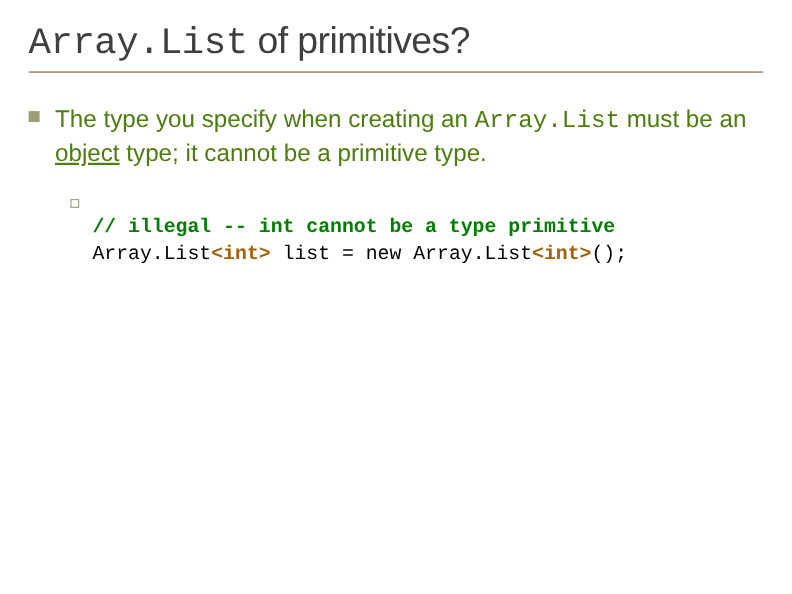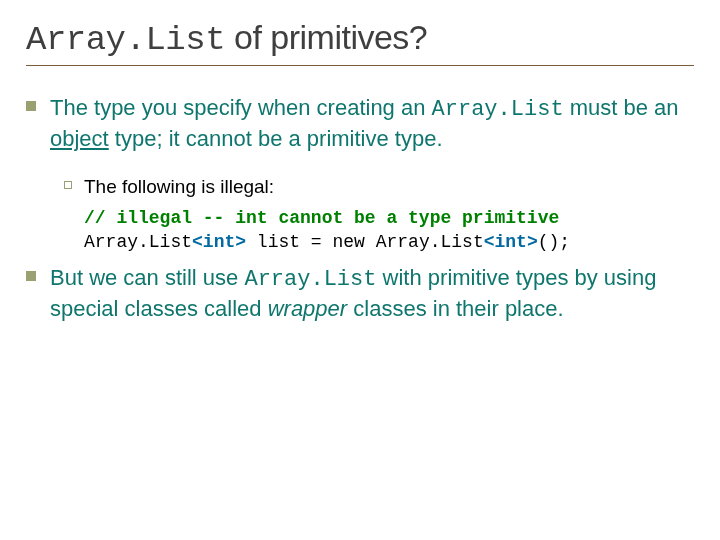--- a/index.html
+++ b/index.html
@@ -30,21 +30,21 @@
   .bullet-l1 {
     width: 10px; height: 10px;
     background: #9aa071;
     margin-top: 7px;
     margin-right: 14px;
     flex: 0 0 10px;
   }
   .item-l1-text {
     font-size: 22px;
     line-height: 1.3;
-    color: #0f766e;
+    color: #4d7c0f;
   }
   .item-l1-text .mono,
   .code {
     font-family: "Courier New", Courier, monospace;
   }
   .underline { text-decoration: underline; }
   .italic { font-style: italic; }
   .item-l2 {
     display: flex;
     align-items: flex-start;
@@ -65,21 +65,21 @@
   }
   .codeblock {
     margin-left: 58px;
     font-family: "Courier New", Courier, monospace;
     font-size: 18px;
     line-height: 1.35;
     margin-bottom: 10px;
     white-space: pre;
   }
   .green { color: #008000; font-weight: bold; }
-  .red   { color: #0369a1; font-weight: bold; }
+  .red   { color: #a16207; font-weight: bold; }
   .codeline2 {
     margin-left: 58px;
     font-family: "Courier New", Courier, monospace;
     font-size: 17px;
     line-height: 1.35;
     white-space: pre;
   }
 </style>
 </head>
 <body>
@@ -92,27 +92,20 @@
 
   <div class="item-l1">
     <div class="bullet-l1"></div>
     <div class="item-l1-text">
       <span>The type you specify when creating an </span><span class="mono">Array.List</span><span> must be an </span><span class="underline">object</span><span> type; it cannot be a primitive type.</span>
     </div>
   </div>
 
   <div class="item-l2">
     <div class="bullet-l2"></div>
-    <div class="item-l2-text">The following is illegal:</div>
   </div>
 
   <div class="codeblock"><span class="green">// illegal -- int cannot be a type primitive</span>
 <span>Array.List</span><span class="red">&lt;int&gt;</span><span> list = new Array.List</span><span class="red">&lt;int&gt;</span><span>();</span></div>
 
-  <div class="item-l1">
-    <div class="bullet-l1"></div>
-    <div class="item-l1-text">
-      <span>But we can still use </span><span class="mono">Array.List</span><span> with primitive types by using special classes called </span><span class="italic">wrapper</span><span> classes in their place.</span>
-    </div>
-  </div>
 
 
 </div>
 
 </body></html>

